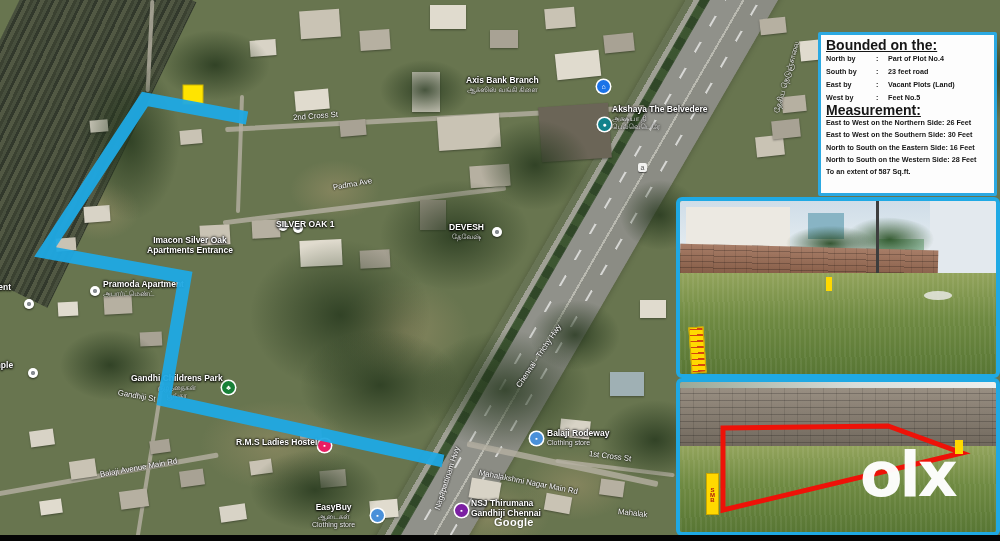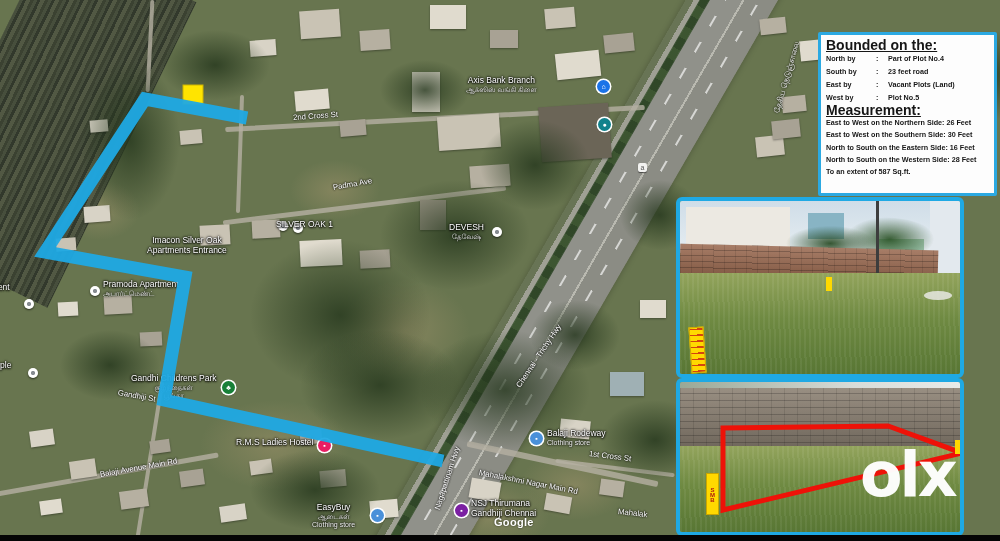--- a/index.html
+++ b/index.html
@@ -23,21 +23,21 @@
     background:repeating-linear-gradient(#2e4527 0 12px,#3c5531 12px 24px);border-radius:4px;opacity:.9;}
   .d-s{position:absolute;background:#b5b0a2;opacity:.8;z-index:2;border-radius:2px;}
   .d-b{position:absolute;z-index:3;box-shadow:0 1px 2px rgba(0,0,0,.35);}
   .d-v{position:absolute;z-index:4;border-radius:50%;
     background:radial-gradient(closest-side,rgba(36,54,28,.8),rgba(36,54,28,0));}
   .d-p{position:absolute;z-index:1;border-radius:50%;
     background:radial-gradient(closest-side,rgba(168,152,112,.45),rgba(168,152,112,0));}
   
   .poi{position:absolute;z-index:6;display:flex;flex-direction:column;align-items:center;pointer-events:none;}
   .poi.left{align-items:flex-start;}
-  .poi-name{font-weight:400;font-size:8.5px;line-height:1.12;color:#fff;white-space:nowrap;
+  .poi-name{font-weight:700;font-size:8.5px;line-height:1.12;color:#fff;white-space:nowrap;
     text-shadow:0 0 2px #000,0 0 3px #000,0 1px 2px rgba(0,0,0,.9);}
   .poi-sub{font-weight:400;font-size:7px;line-height:1.15;color:#eee;white-space:nowrap;
     text-shadow:0 0 2px #000,0 0 3px #000;}
   .road-label{position:absolute;z-index:6;font-size:7.8px;color:#fff;white-space:nowrap;
     transform-origin:left center;text-shadow:0 0 2px rgba(0,0,0,.9),0 0 2px rgba(0,0,0,.9);}
   .cicon{position:absolute;z-index:6;width:13px;height:13px;border-radius:50%;display:flex;align-items:center;
     justify-content:center;color:#fff;font-size:7px;line-height:1;box-shadow:0 0 0 1.5px #fff,0 1px 2px rgba(0,0,0,.55);}
   .pin{position:absolute;z-index:6;width:10px;height:10px;border-radius:50%;
     background:radial-gradient(circle,#878c92 0 1.8px,#fff 2.4px 5px);box-shadow:0 1px 2px rgba(0,0,0,.6);}
   .gwm{position:absolute;z-index:6;font-size:11px;font-weight:700;color:#fff;letter-spacing:.3px;
@@ -46,21 +46,21 @@
     font-size:7px;display:flex;align-items:center;justify-content:center;box-shadow:0 1px 1px rgba(0,0,0,.5);}
   
   .annot{position:absolute;left:0;top:0;z-index:7;pointer-events:none;}
   
   .ibox{position:absolute;left:818px;top:32px;width:179px;height:164px;box-sizing:border-box;z-index:10;
     background:#fdfdfd;border:3px solid #2BA9E2;border-radius:2px;padding:4px 5px;color:#161616;}
   .ibox .ttl{font-size:14px;font-weight:700;text-decoration:underline;line-height:13px;display:block;}
   .brow{display:grid;grid-template-columns:50px 12px 1fr;font-size:7.2px;font-weight:700;line-height:13px;}
   .mline{font-size:7.2px;font-weight:700;line-height:12.3px;}
   
-  .frame{position:absolute;left:676px;width:288px;box-sizing:border-box;border:4px solid #1FA9E4;
+  .frame{position:absolute;left:676px;width:324px;box-sizing:border-box;border:4px solid #1FA9E4;
     border-radius:6px;overflow:hidden;z-index:10;background:#7d9550;}
   .ph{position:absolute;}
   .wall-top{background:#9b6b52;
     background-image:repeating-linear-gradient(0deg,rgba(0,0,0,.22) 0 1px,transparent 1px 6px),
       repeating-linear-gradient(90deg,rgba(0,0,0,.1) 0 1px,transparent 1px 11px),
       linear-gradient(rgba(255,255,255,.12),rgba(0,0,0,.15));}
   .wall-bot{background:#8d8274;
     background-image:repeating-linear-gradient(0deg,rgba(0,0,0,.2) 0 1px,transparent 1px 7px),
       repeating-linear-gradient(90deg,rgba(0,0,0,.1) 0 1px,transparent 1px 13px),
       linear-gradient(rgba(255,255,255,.1),rgba(0,0,0,.22));}
@@ -186,20 +186,25 @@
   <div class="cicon" style="left:318px;top:439px;background:#E91E63">▪</div>
   <div class="cicon" style="left:530px;top:432px;background:#4A90D9">▪</div>
   <div class="cicon" style="left:371px;top:509px;background:#4A90D9">▪</div>
   <div class="cicon" style="left:455px;top:504px;background:#7B1FA2">▪</div>
   <div class="a-ic" style="left:638px;top:163px">a</div>
 
   <div class="poi" style="left:466px;top:76px">
     <span class="poi-name">Axis Bank Branch</span>
     <span class="poi-sub">ஆக்ஸிஸ் வங்கி கிளை</span>
   </div>
+  <div class="poi left" style="left:612px;top:105px">
+    <span class="poi-name">Akshaya The Belvedere</span>
+    <span class="poi-sub">அக்ஷயா தி</span>
+    <span class="poi-sub">பெல்வெடெரே</span>
+  </div>
   <div class="poi" style="left:147px;top:236px">
     <span class="poi-name">Imacon Silver Oak</span>
     <span class="poi-name">Apartments Entrance</span>
   </div>
   <div class="poi" style="left:276px;top:220px">
     <span class="poi-name">SILVER OAK 1</span>
   </div>
   <div class="poi" style="left:449px;top:223px">
     <span class="poi-name">DEVESH</span>
     <span class="poi-sub">தேவேஷ்</span>
@@ -264,21 +269,21 @@
       <span>23 feet road</span>
     </div>
     <div class="brow">
       <span>East by</span>
       <span>:</span>
       <span>Vacant Plots (Land)</span>
     </div>
     <div class="brow">
       <span>West by</span>
       <span>:</span>
-      <span>Plot No.5</span>
+      <span>Feet No.5</span>
     </div>
     <span class="ttl">Measurement:</span>
     <div class="mline">East to West on the Northern Side: 26 Feet</div>
     <div class="mline">East to West on the Southern Side: 30 Feet</div>
     <div class="mline">North to South on the Eastern Side: 16 Feet</div>
     <div class="mline">North to South on the Western Side: 28 Feet</div>
     <div class="mline">To an extent of 587 Sq.ft.</div>
   </div>
 
   <div class="frame" style="top:197px;height:181px">

